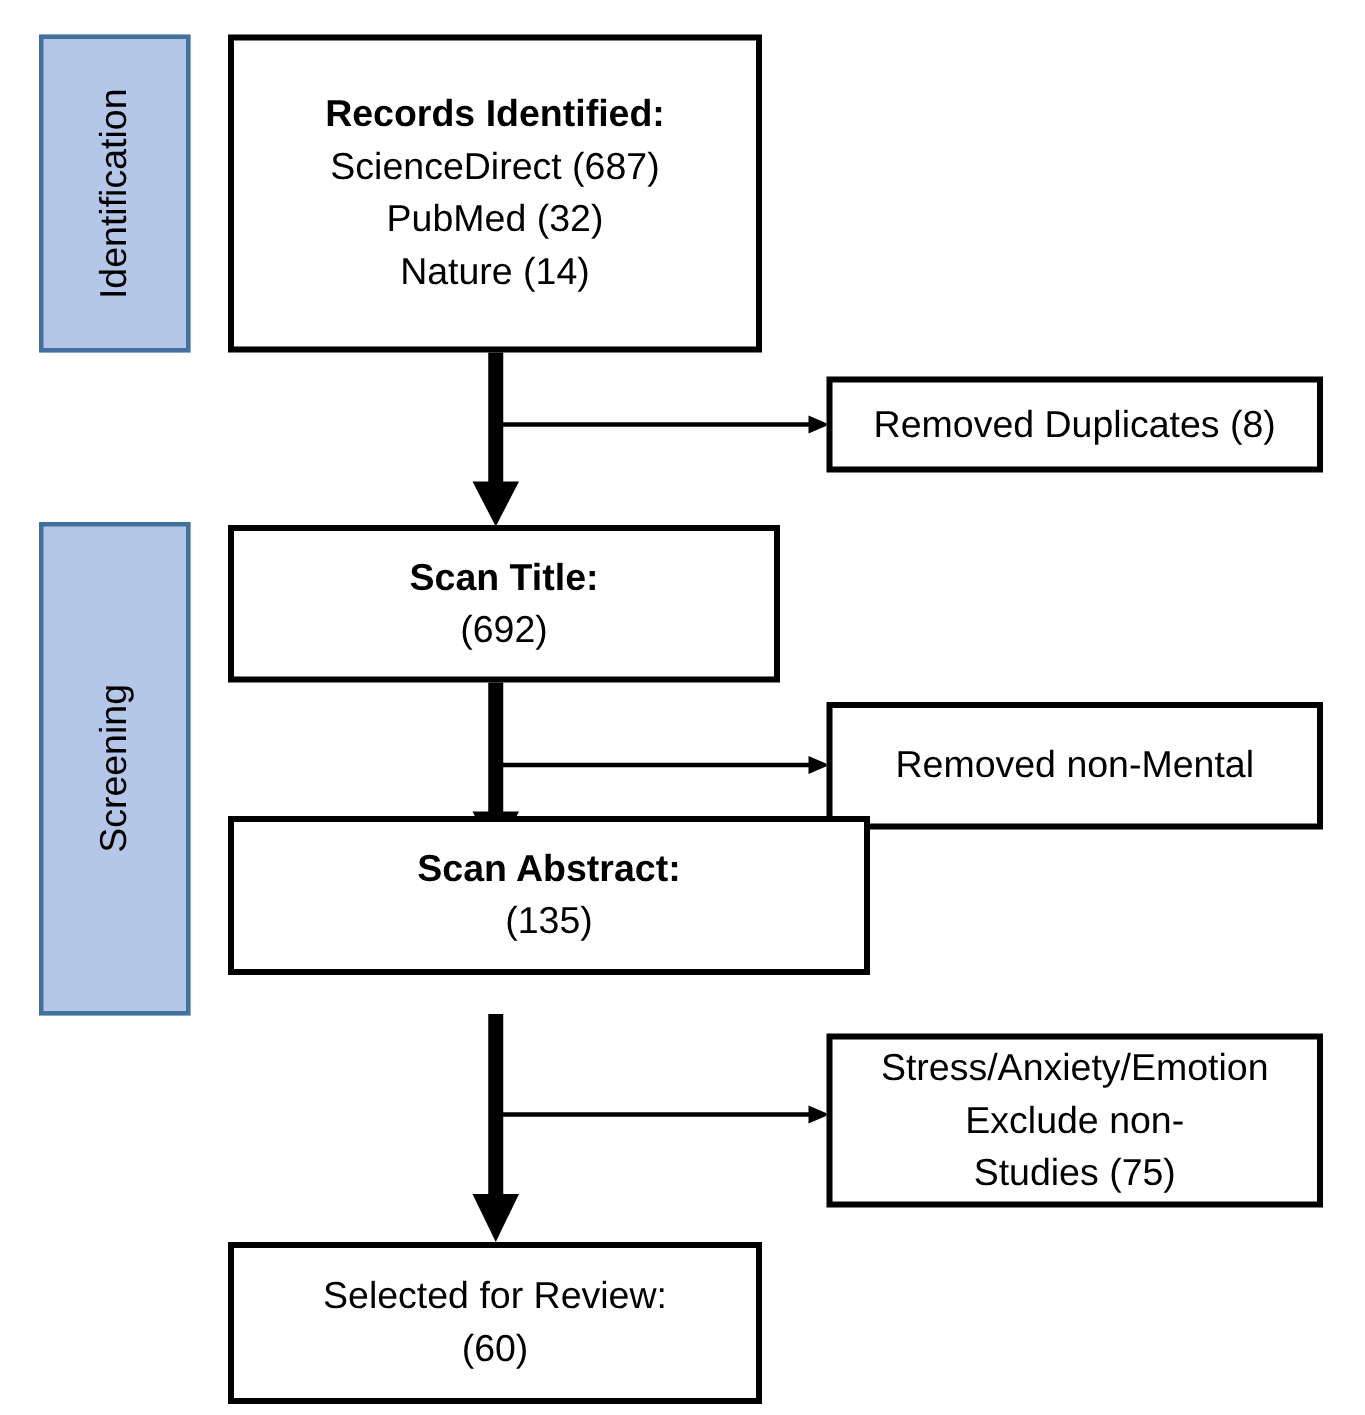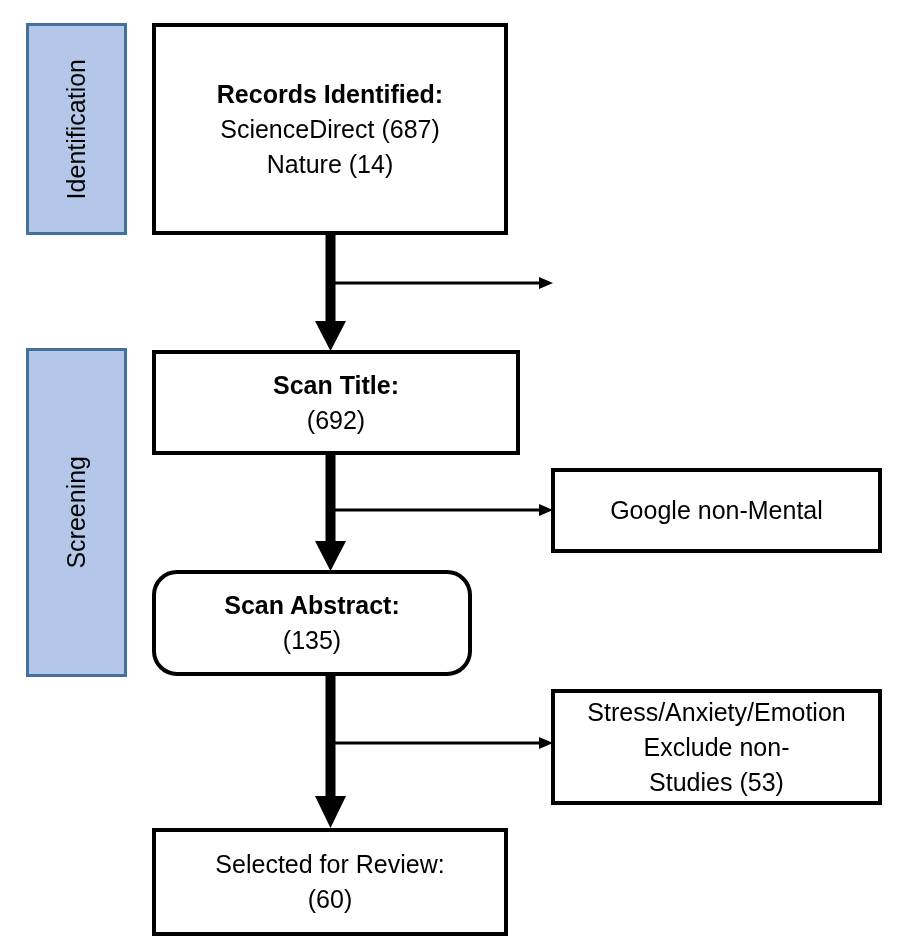--- a/index.html
+++ b/index.html
@@ -77,81 +77,85 @@
     <span class="phase-label">Identification</span>
   </div>
 
   <div class="phase-box" style="left:26px; top:348px; width:101px; height:329px;">
     <span class="phase-label">Screening</span>
   </div>
 
   <div class="node-box" style="left:152px; top:23px; width:356px; height:212px;">
     <div class="node-line bold">Records Identified:</div>
     <div class="node-line">ScienceDirect (687)</div>
+    <div class="node-line">PubMed (32)</div>
     <div class="node-line">Nature (14)</div>
   </div>
 
   <div class="thick-arrow" style="left:314px; top:235px; width:33px; height:118px;">
     <svg width="33" height="118" viewBox="0 0 33 118" aria-hidden="true">
       <polygon points="11.5,0 21.5,0 21.5,86 32,86 16.5,116 1,86 11.5,86" fill="#000000"></polygon>
     </svg>
   </div>
 
   <div class="thin-arrow" style="left:335px; top:275px; width:218px; height:16px;">
     <svg width="218" height="16" viewBox="0 0 218 16" aria-hidden="true">
       <line x1="0" y1="8" x2="206" y2="8" stroke="#000000" stroke-width="3"></line>
       <polygon points="218,8 204,2 204,14" fill="#000000"></polygon>
     </svg>
   </div>
 
+  <div class="node-box" style="left:551px; top:251px; width:331px; height:64px;">
+    <div class="node-line">Removed Duplicates (8)</div>
+  </div>
 
   <div class="node-box" style="left:152px; top:350px; width:368px; height:105px;">
     <div class="node-line bold">Scan Title:</div>
     <div class="node-line">(692)</div>
   </div>
 
   <div class="thick-arrow" style="left:314px; top:455px; width:33px; height:118px;">
     <svg width="33" height="118" viewBox="0 0 33 118" aria-hidden="true">
       <polygon points="11.5,0 21.5,0 21.5,86 32,86 16.5,116 1,86 11.5,86" fill="#000000"></polygon>
     </svg>
   </div>
 
   <div class="thin-arrow" style="left:335px; top:502px; width:218px; height:16px;">
     <svg width="218" height="16" viewBox="0 0 218 16" aria-hidden="true">
       <line x1="0" y1="8" x2="206" y2="8" stroke="#000000" stroke-width="3"></line>
       <polygon points="218,8 204,2 204,14" fill="#000000"></polygon>
     </svg>
   </div>
 
   <div class="node-box" style="left:551px; top:468px; width:331px; height:85px;">
-    <div class="node-line">Google non-Mental</div>
+    <div class="node-line">Removed non-Mental</div>
   </div>
 
-  <div class="node-box" style="left:152px; top:570px; width:320px; height:106px;border-radius:25px;">
+  <div class="node-box" style="left:152px; top:544px; width:428px; height:106px;">
     <div class="node-line bold">Scan Abstract:</div>
     <div class="node-line">(135)</div>
   </div>
 
   <div class="thick-arrow" style="left:314px; top:676px; width:33px; height:154px;">
     <svg width="33" height="154" viewBox="0 0 33 154" aria-hidden="true">
       <polygon points="11.5,0 21.5,0 21.5,120 32,120 16.5,152 1,120 11.5,120" fill="#000000"></polygon>
     </svg>
   </div>
 
   <div class="thin-arrow" style="left:335px; top:735px; width:218px; height:16px;">
     <svg width="218" height="16" viewBox="0 0 218 16" aria-hidden="true">
       <line x1="0" y1="8" x2="206" y2="8" stroke="#000000" stroke-width="3"></line>
       <polygon points="218,8 204,2 204,14" fill="#000000"></polygon>
     </svg>
   </div>
 
   <div class="node-box" style="left:551px; top:689px; width:331px; height:116px;">
     <div class="node-line">Stress/Anxiety/Emotion</div>
     <div class="node-line">Exclude non-</div>
-    <div class="node-line">Studies (53)</div>
+    <div class="node-line">Studies (75)</div>
   </div>
 
   <div class="node-box" style="left:152px; top:828px; width:356px; height:108px;">
     <div class="node-line">Selected for Review:</div>
     <div class="node-line">(60)</div>
   </div>
 
 </div>
 
 </body></html>

